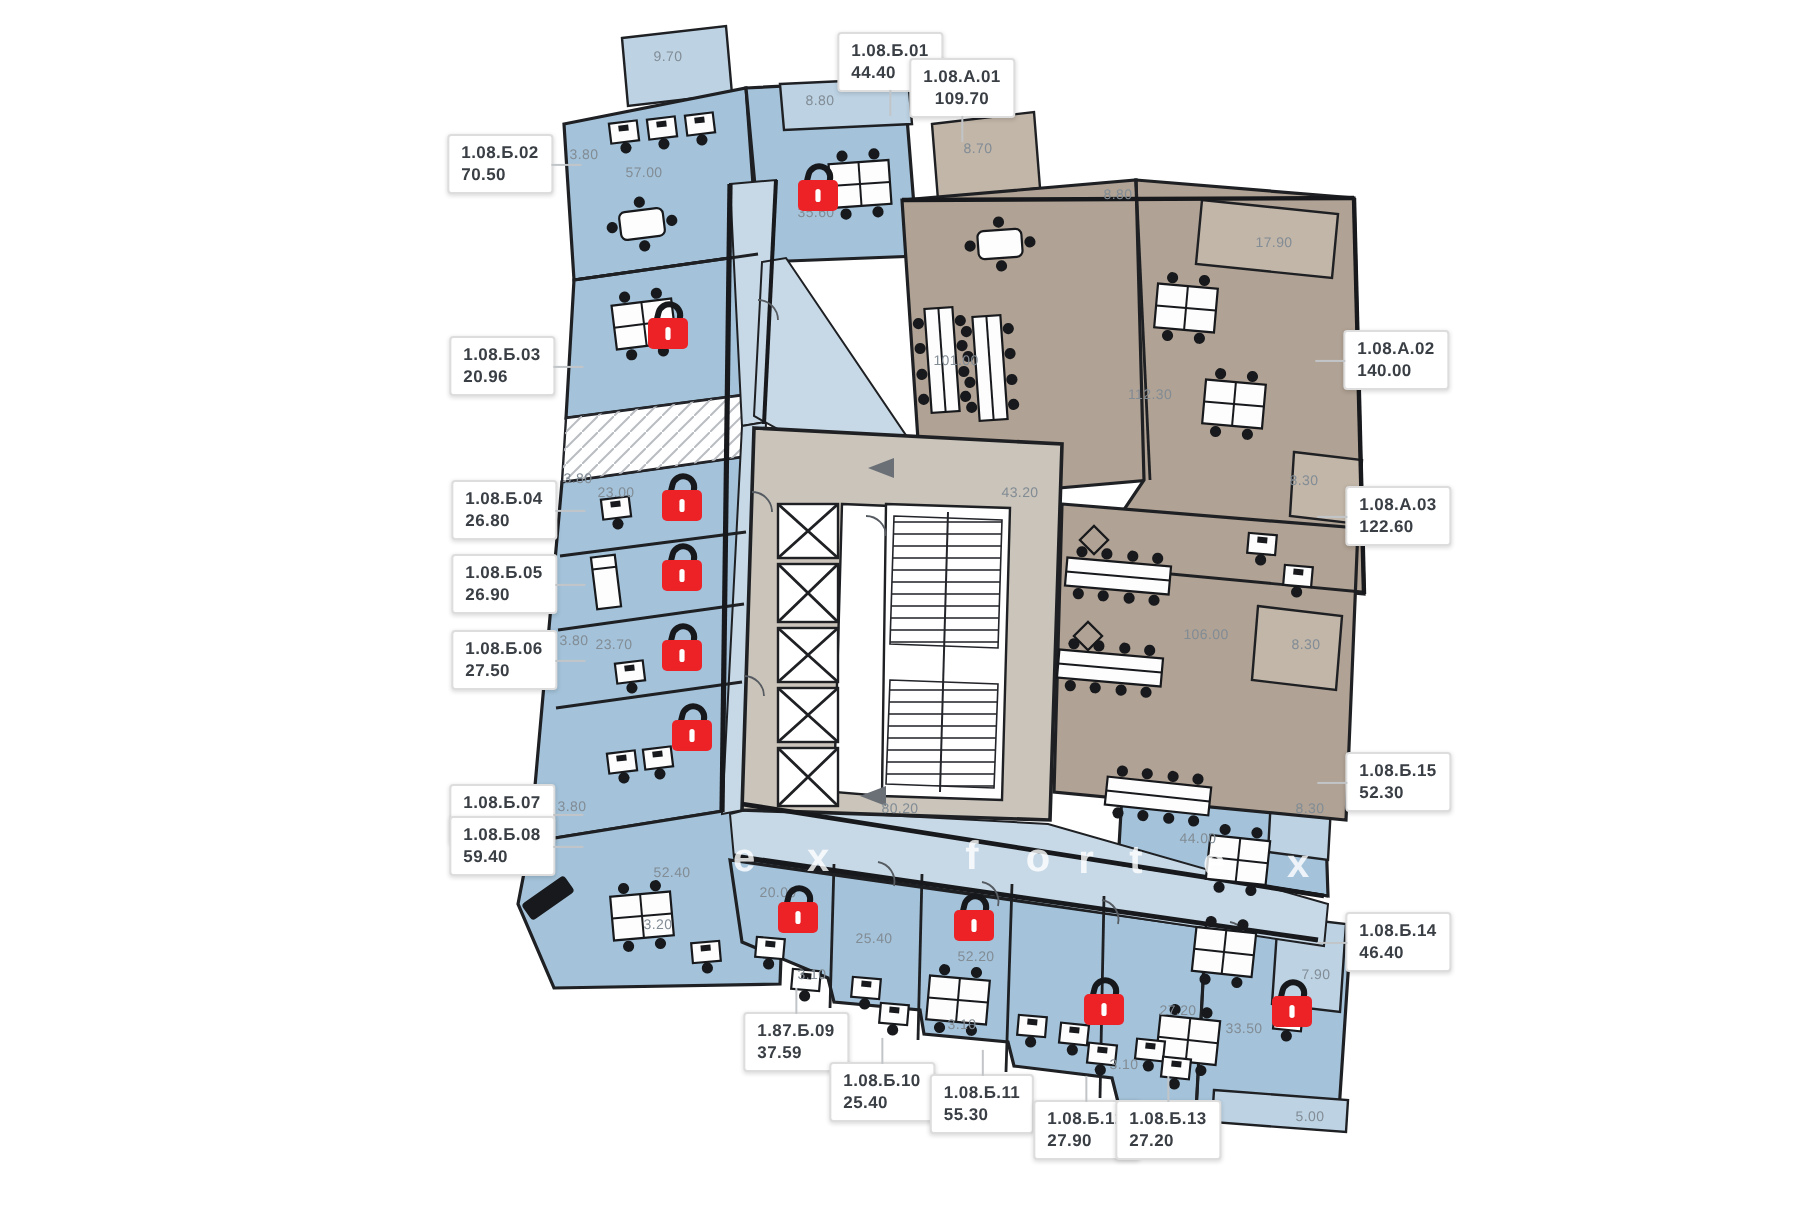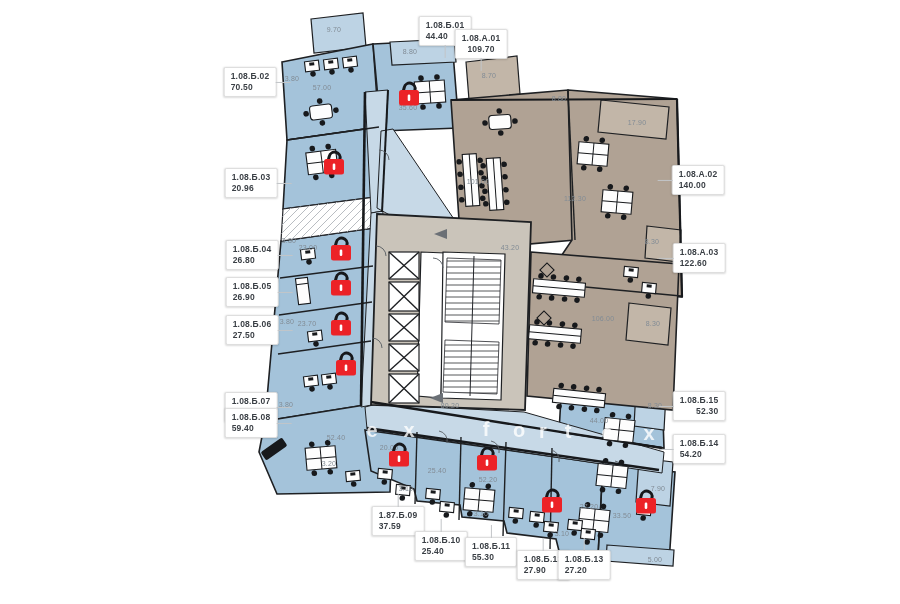--- a/index.html
+++ b/index.html
@@ -307,25 +307,25 @@
         <span class="area">55.30</span>
       </div>
       <div class="chip side-top" style="left: 524px; top: 565px;">
         <span class="code">1.08.Б.12</span>
         <span class="area">27.90</span>
       </div>
       <div class="chip side-top" style="left: 565px; top: 565px;">
         <span class="code">1.08.Б.13</span>
         <span class="area">27.20</span>
       </div>
-      <div class="chip side-left" style="left: 680px; top: 449px;">
+      <div class="chip side-left" style="left: 680px; top: 471px;">
         <span class="code">1.08.Б.14</span>
-        <span class="area">54.20</span>
-      </div>
-      <div class="chip side-left" style="left: 680px; top: 406px; text-align: right;">
+        <span class="area">46.40</span>
+      </div>
+      <div class="chip side-left" style="left: 680px; top: 391px;">
         <span class="code">1.08.Б.15</span>
         <span class="area">52.30</span>
       </div>
       <div class="chip side-left" style="left: 679px; top: 180px;">
         <span class="code">1.08.А.02</span>
         <span class="area">140.00</span>
       </div>
       <div class="chip side-left" style="left: 680px; top: 258px;">
         <span class="code">1.08.А.03</span>
         <span class="area">122.60</span>

